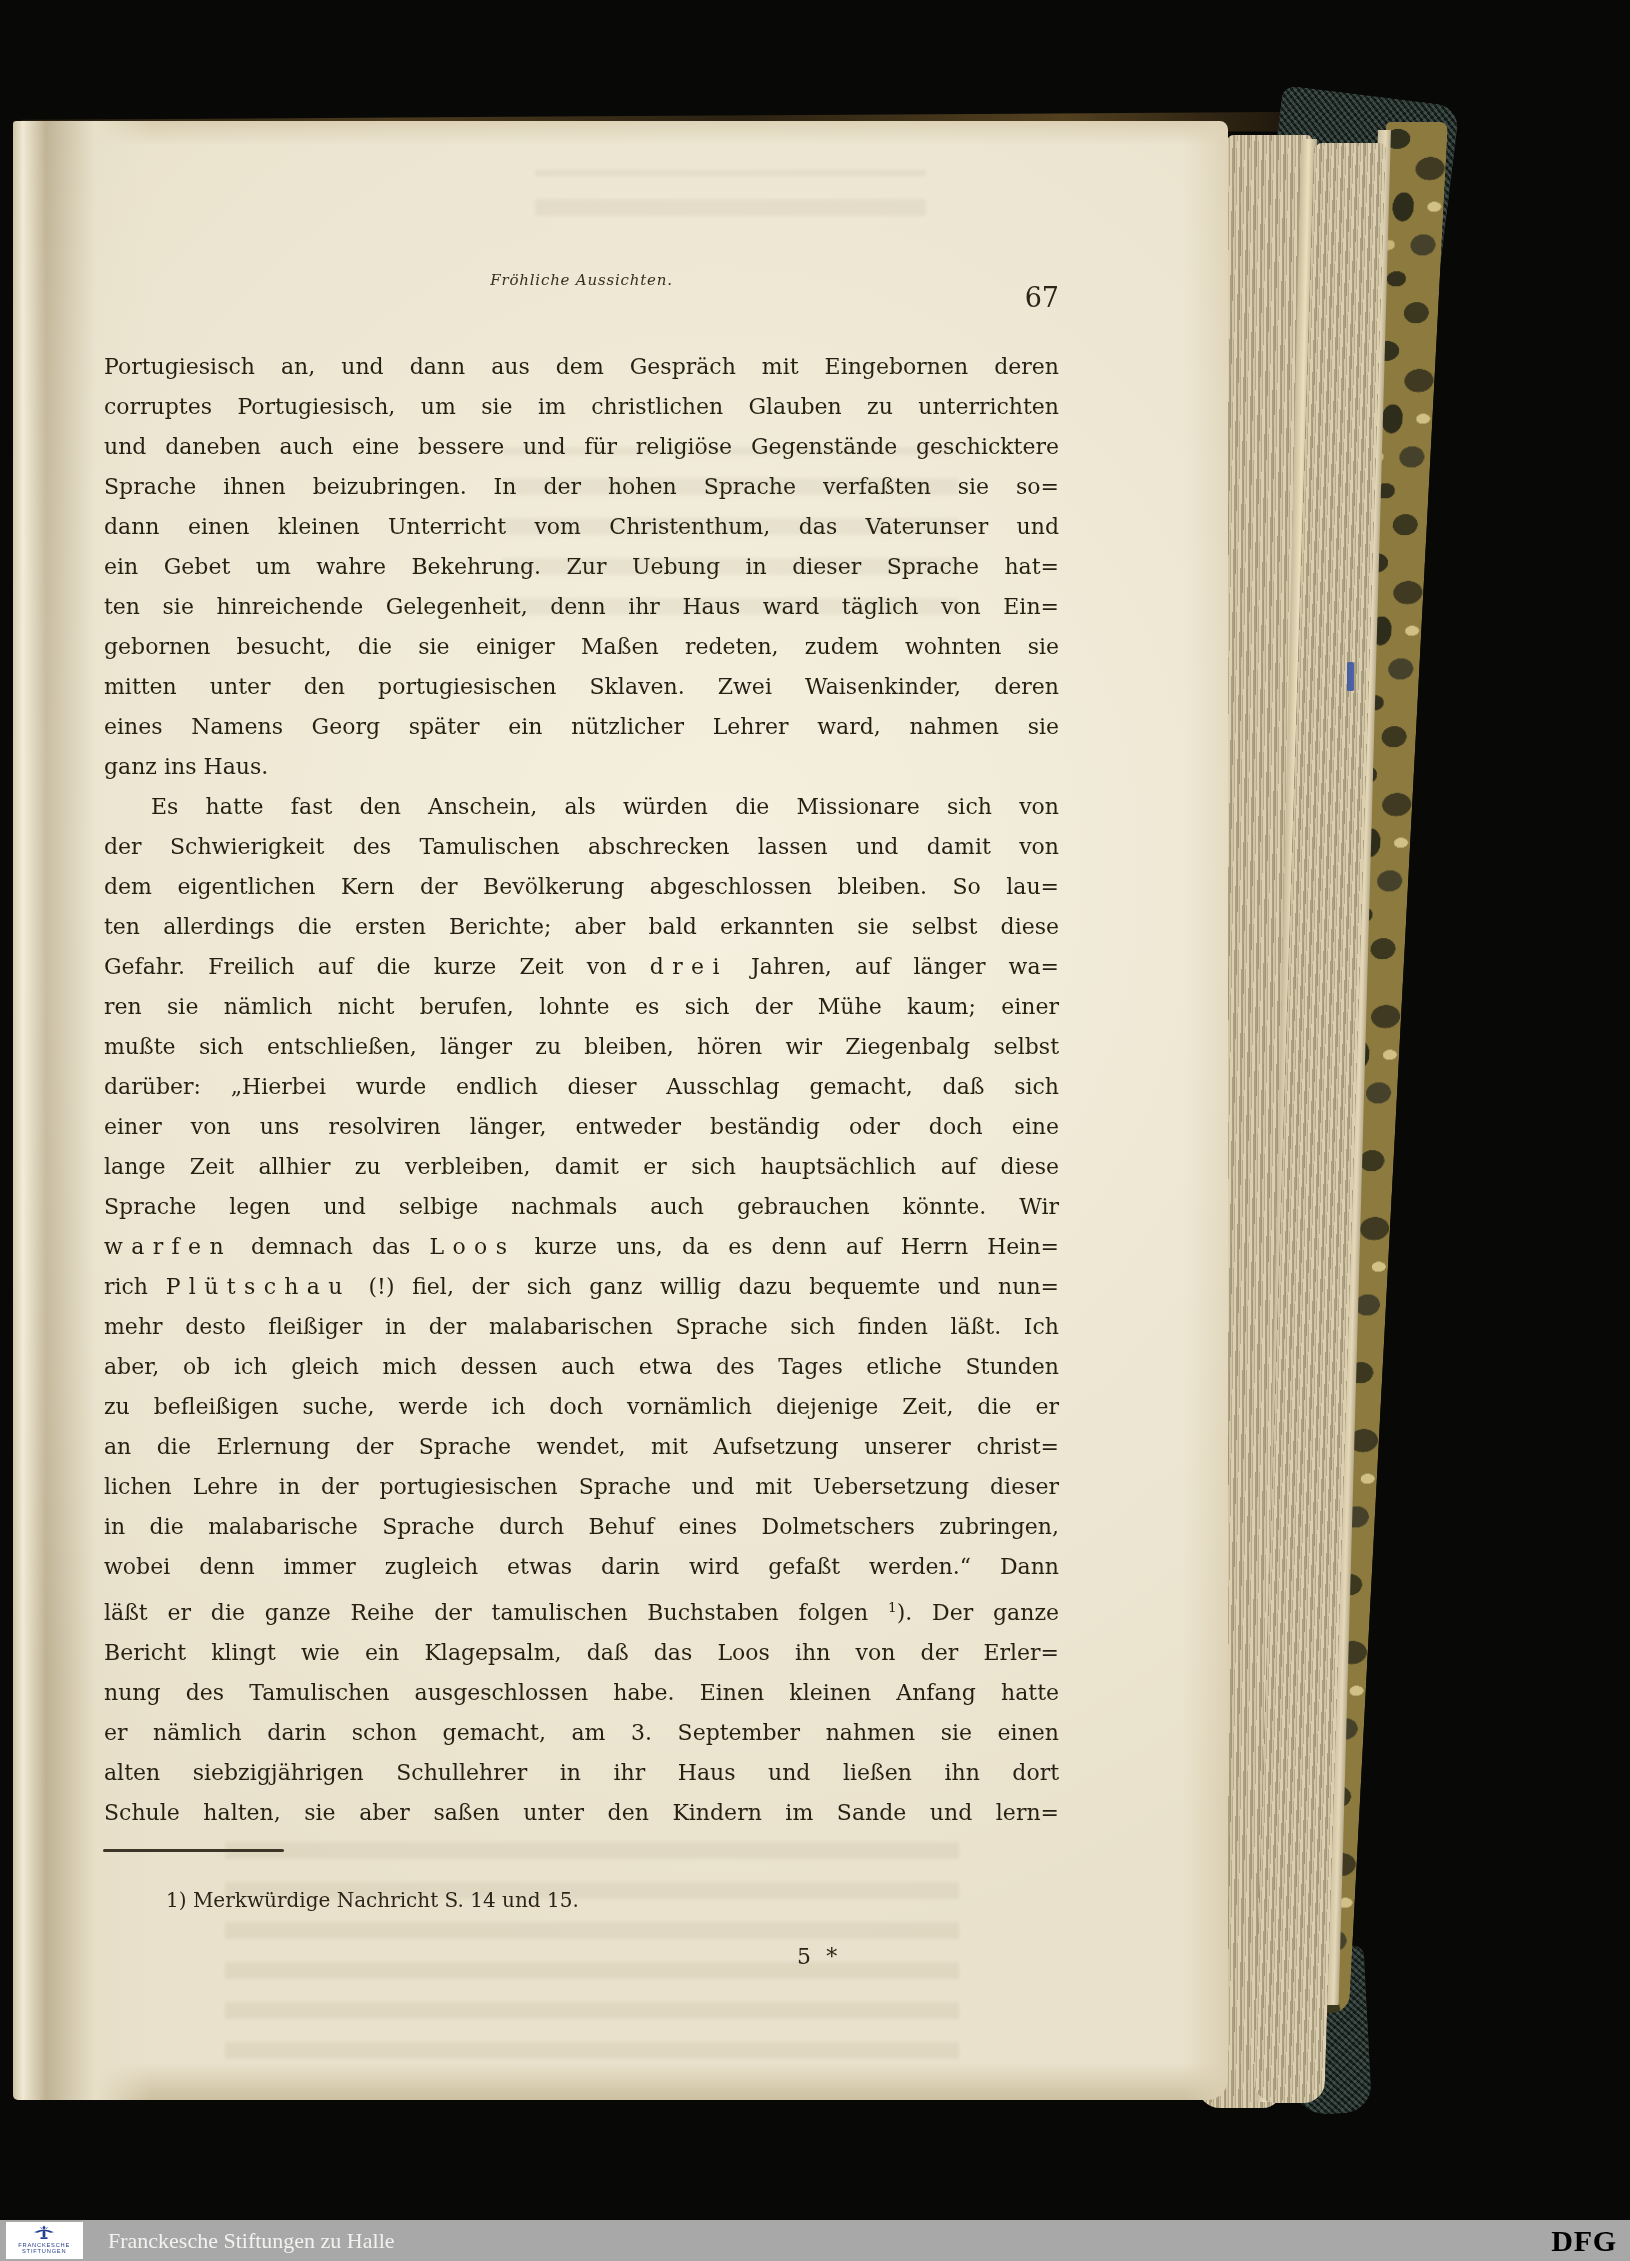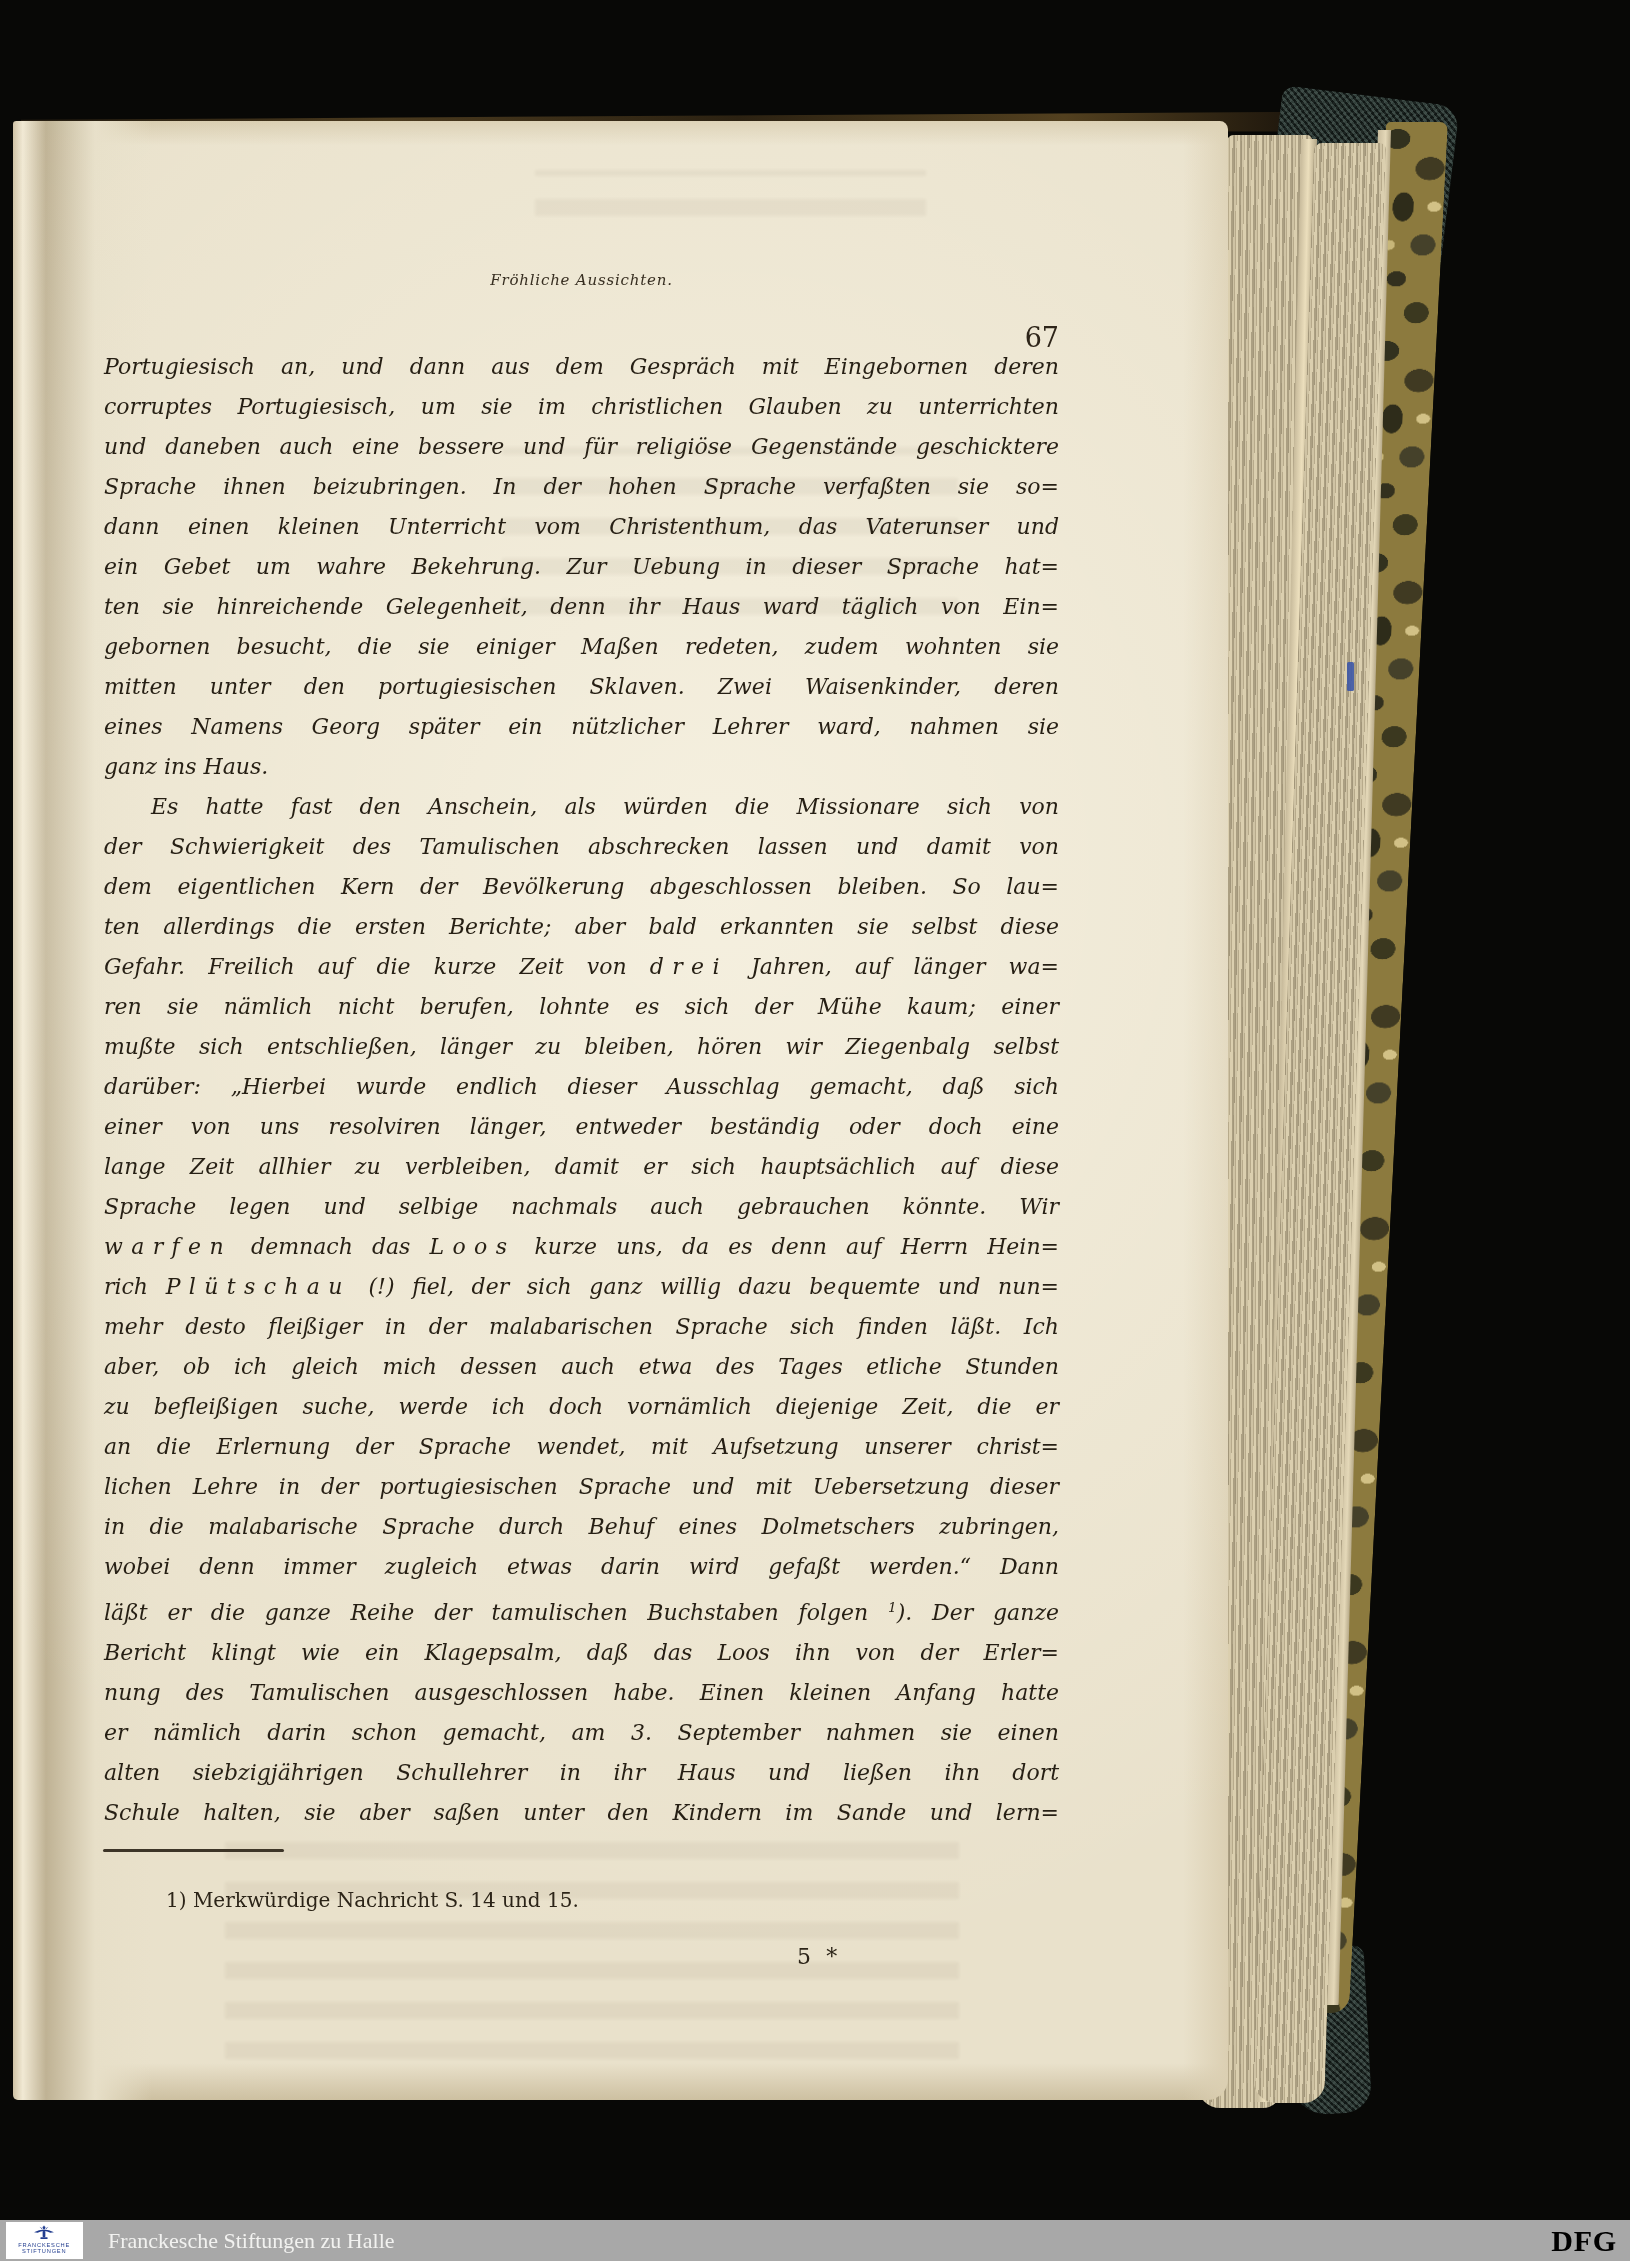--- a/index.html
+++ b/index.html
@@ -18,27 +18,27 @@
       linear-gradient(270deg, #dbcfb2 0px, rgba(233,225,203,0) 45px),
       linear-gradient(180deg, #d6caac 0px, rgba(233,225,203,0) 24.5px),
       linear-gradient(0deg, #cdc0a1 0px, rgba(233,225,203,0) 37px);
     border-radius:3.3px 8.2px 21px 4.9px;
     color:#292116;
   }
   .running-head { position:absolute; left:91px; top:150px; width:955px; height:49px; }
   .running-title {
     display:block; text-align:center; font-size:15px; letter-spacing:0.8px; color:#372e21;font-style:italic;
   }
-  .page-number { position:absolute; right:0px; top:11.4px; font-size:27px; color:#2e2519;margin-top:40px; }
+  .page-number { position:absolute; right:0px; top:11.4px; font-size:27px; color:#2e2519; }
   .body-text {
     position:absolute; left:91px; top:226px; width:955px;
     font-size:22px; line-height:40px; color:#261f14;
     text-justify:inter-word;
   }
-  .line { text-align:justify; text-align-last:justify; white-space:normal;font-style:italic; }
+  .line { text-align:justify; text-align-last:justify; white-space:normal; }
   .line.nojust { text-align-last:left; }
   .line.ind { text-indent:47px; }
   .sp { letter-spacing:.38em; }
   .sup { vertical-align:super; font-size:.62em; letter-spacing:0; }
   .footnote-rule {
     position:absolute; left:90px; top:1728px; width:181px; height:3.3px;
     background:#3d3528; border-radius:1.6px;
   }
   .footnote { position:absolute; left:153px; top:1767px; font-size:20px; color:#2c2418; }
   .signature { position:absolute; left:784px; top:1823px; font-size:22px; letter-spacing:4.1px; color:#2c2418; }

